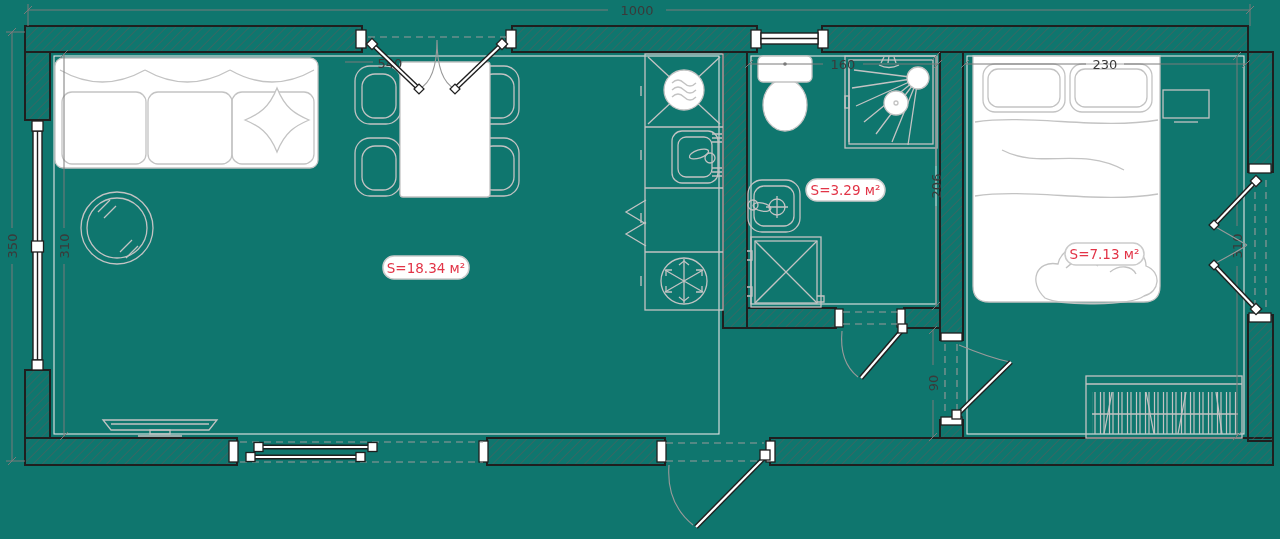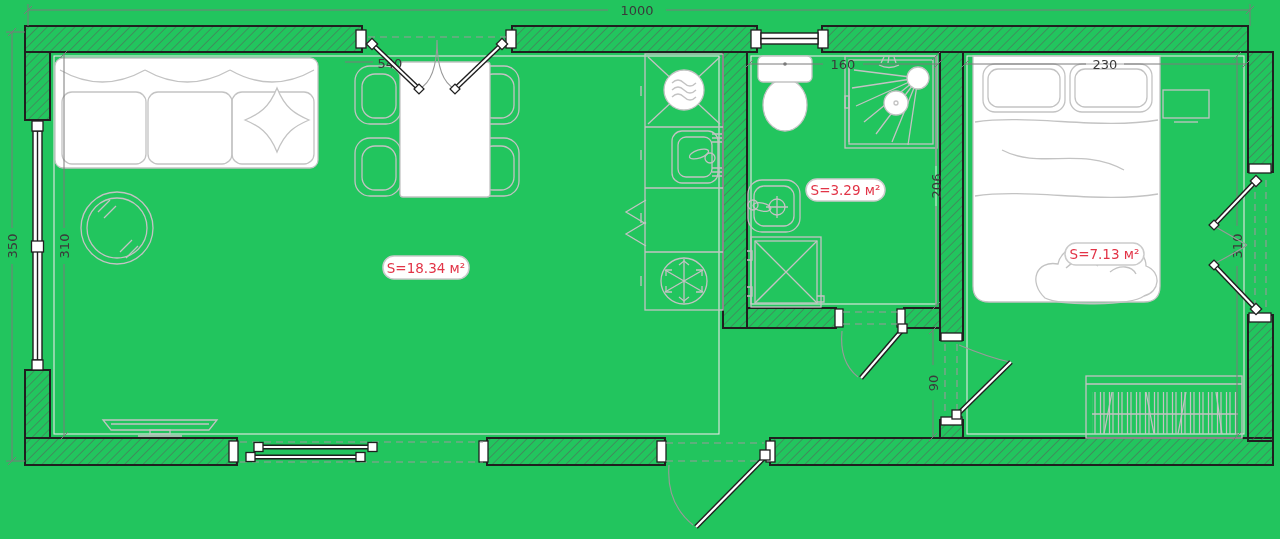--- a/index.html
+++ b/index.html
@@ -1,16 +1,16 @@
 <!DOCTYPE html>
 <html><head>
 <meta charset="utf-8">
 <style>
   html,body{margin:0;padding:0;background:#fff;}
-  .stage{position:relative;width:1280px;height:539px;background:#22c55e;overflow:hidden;
+  .stage{position:relative;width:1280px;height:539px;background:#0f766e;overflow:hidden;
          font-family:"DejaVu Sans",sans-serif;}
   svg{display:block;}
   .wall{fill:url(#hatch);stroke:#1f1f1f;stroke-width:2;}
   .jamb{fill:#ffffff;stroke:#1f1f1f;stroke-width:1.3;}
   .glaz{fill:#ffffff;stroke:#1f1f1f;stroke-width:1.4;}
   .furn{fill:none;stroke:#c3c3c3;stroke-width:1.3;}
   .furnw{fill:#ffffff;stroke:#c3c3c3;stroke-width:1.3;}
   .outline{fill:none;stroke:#e6e6e6;stroke-width:1.1;}
   .dim{stroke:#7a7a7a;stroke-width:1;fill:none;}
   .dimtxt{font-size:13px;fill:#3a3a3a;}

